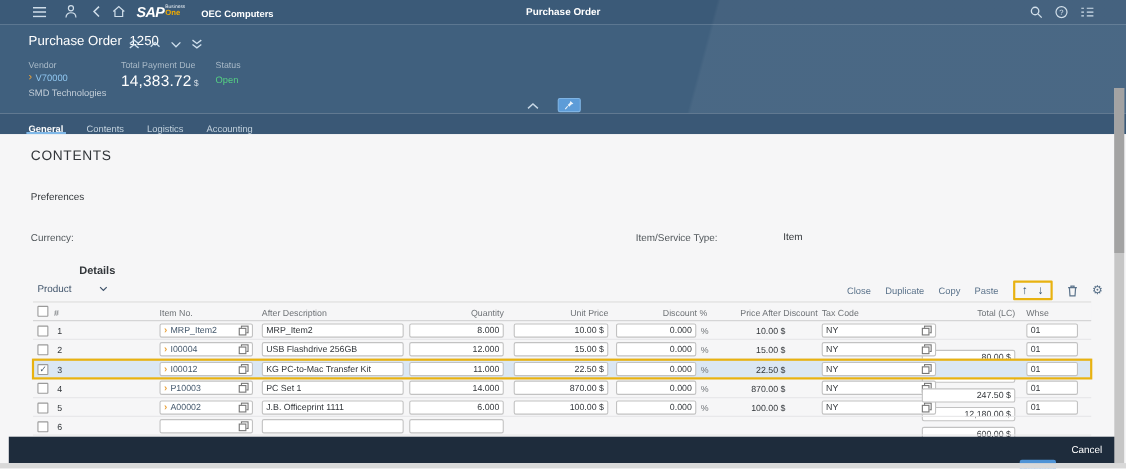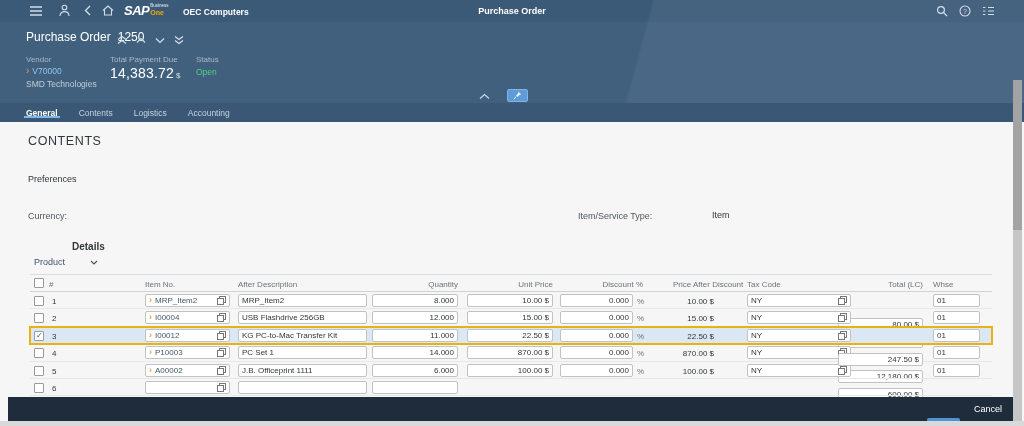--- a/index.html
+++ b/index.html
@@ -4,21 +4,21 @@
 <style>
   * { margin:0; padding:0; box-sizing:border-box; }
   body { font-family:"Liberation Sans", sans-serif; background:#e9e9e9; }
   #app { position:relative; width:1024px; height:426px; background:#f6f6f7; overflow:hidden; }
 
   
   .topbar { position:absolute; left:0; top:0; width:1024px; height:22px; background:#3b5a78; }
   .hero   { position:absolute; left:0; top:22px; width:1024px; height:81px; background:#40607e; }
   .shine  { position:absolute; left:0; top:0; width:1024px; height:103px; pointer-events:none;
             background:linear-gradient(105deg, rgba(255,255,255,0) 62%, rgba(255,255,255,0.05) 62.3%); }
-  .tabbar { position:absolute; left:0; top:103px; width:1024px; height:19px; background:#3a5876; display:flex; align-items:center; padding-left:26px; }
+  .tabbar { position:absolute; left:0; top:103px; width:1024px; height:19px; background:#3a5876; display:flex; align-items:flex-end; padding-left:26px; }
 
   .tb-ico { position:absolute; top:5px; cursor:pointer; display:inline-flex; }
   .tb-company { position:absolute; left:183px; top:7px; font-size:8.5px; font-weight:bold; color:#ffffff; }
   .tb-title { position:absolute; left:0; top:6px; width:1024px; text-align:center; font-size:9px; font-weight:bold; color:#ffffff; }
   .logo { position:absolute; left:124px; top:3px; display:flex; align-items:flex-start; gap:1px; }
   .logo-sap { color:#fff; font-size:13px; font-weight:bold; font-style:italic; letter-spacing:-0.5px; }
   .logo-sub { display:flex; flex-direction:column; line-height:1; margin-top:1px; }
   .logo-business { font-size:4.5px; color:#e8eef4; }
   .logo-one { font-size:7px; font-weight:bold; color:#f0ab00; }
 
@@ -230,20 +230,36 @@
   <div class="ist-value">Item</div>
 
   <div class="details-label">Details</div>
   <div class="product-btn">
     <span>Product</span>
     <svg width="8" height="5" viewBox="0 0 8 5" fill="none" stroke="#3f536a" stroke-width="1.1">
         <path d="M1 1L4 4L7 1"></path>
       </svg>
   </div>
 
+  <div class="grid-toolbar">
+    <span class="t-link">Close</span>
+    <span class="t-link">Duplicate</span>
+    <span class="t-link">Copy</span>
+    <span class="t-link">Paste</span>
+    <span class="move-box">
+      <span class="arrow">↑</span>
+      <span class="arrow">↓</span>
+    </span>
+    <span class="t-ico">
+      <svg width="10" height="11" viewBox="0 0 10 11" fill="none" stroke="#5b738b" stroke-width="1.1">
+          <path d="M1 2.5h8M3.6 2.5V1.2h2.8v1.3M2.2 2.5l.5 7.5h4.6l.5-7.5"></path>
+        </svg>
+    </span>
+    <span class="gear">⚙</span>
+  </div>
 
   <div class="thead">
     <span class="cb" style="top:3px;"></span>
     <div style="left:19px;">#</div>
     <div style="left:115px;">Item No.</div>
     <div style="left:208px;">After Description</div>
     <div style="left:342px; width:86px; text-align:right;">Quantity</div>
     <div style="left:437px; width:86px; text-align:right;">Unit Price</div>
     <div style="left:530px; width:83px; text-align:right;">Discount %</div>
     <div style="left:643px;">Price After Discount</div>

